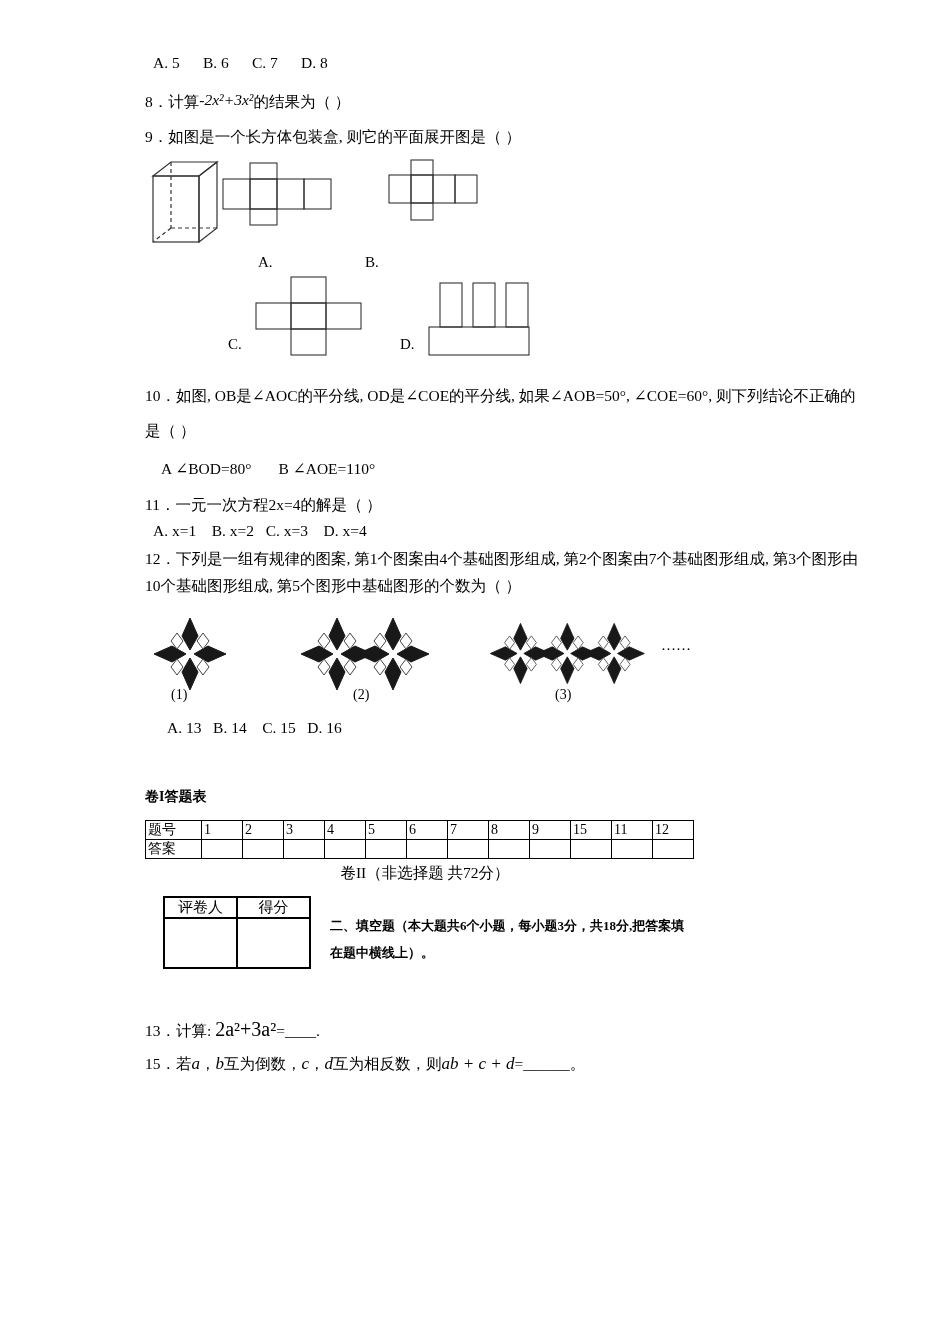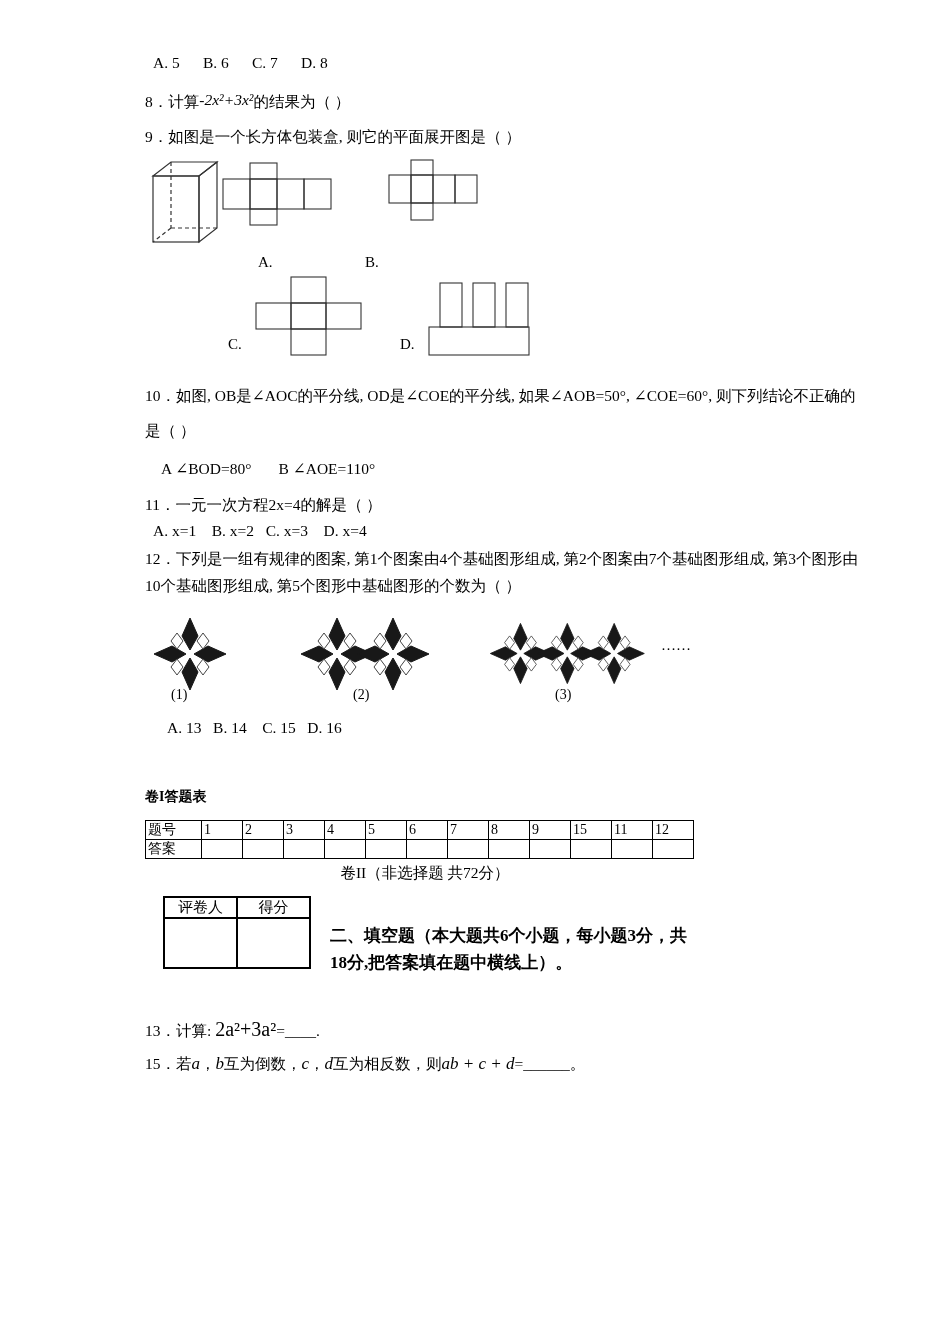--- a/index.html
+++ b/index.html
@@ -45,21 +45,21 @@
   .answer-table td { border:1px solid #000; height:18px; text-align:left; padding:0 2px; }
   .answer-table td.rowhdr { width:56px; }
   .answer-table td.num { width:41px; }
 
   
   .grader-row { position:relative; height:110px; margin-top:12px; }
   .grader-table { position:absolute; left:18px; top:0; font-size:15px; }
   .grader-table td { border:2px solid #000; width:73px; text-align:center; }
   .grader-table tr:first-child td { height:20px;margin-top:28px; }
   .grader-table tr:last-child td { height:50px; }
-  .fill-heading { position:absolute; left:185px; top:26px; width:365px; font-weight:bold; font-size:17px; line-height:27px; }
+  .fill-heading { position:absolute; left:185px; top:16px; width:365px; font-weight:bold; font-size:13px; line-height:27px; }
 
   .q13line { margin-top:10px; line-height:27px; }
   .q14line { margin-top:6px; line-height:27px; }
   .q14line .math { font-size:17px; }
 </style>
 </head>
 <body>
 
 <svg width="0" height="0" style="position:absolute" aria-hidden="true">
   <defs>

